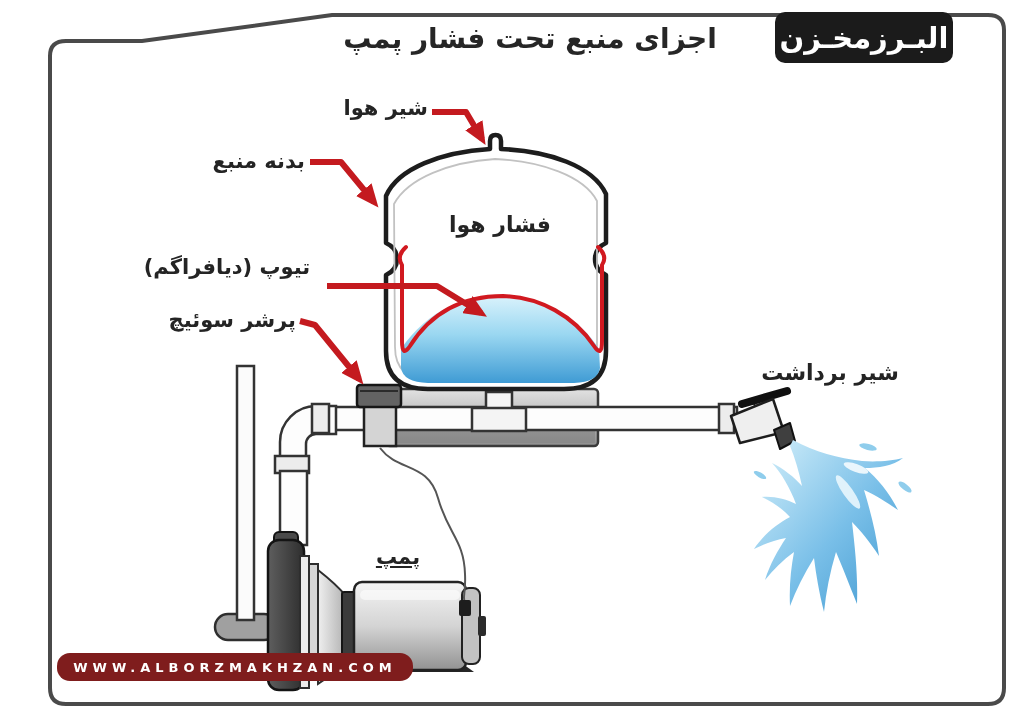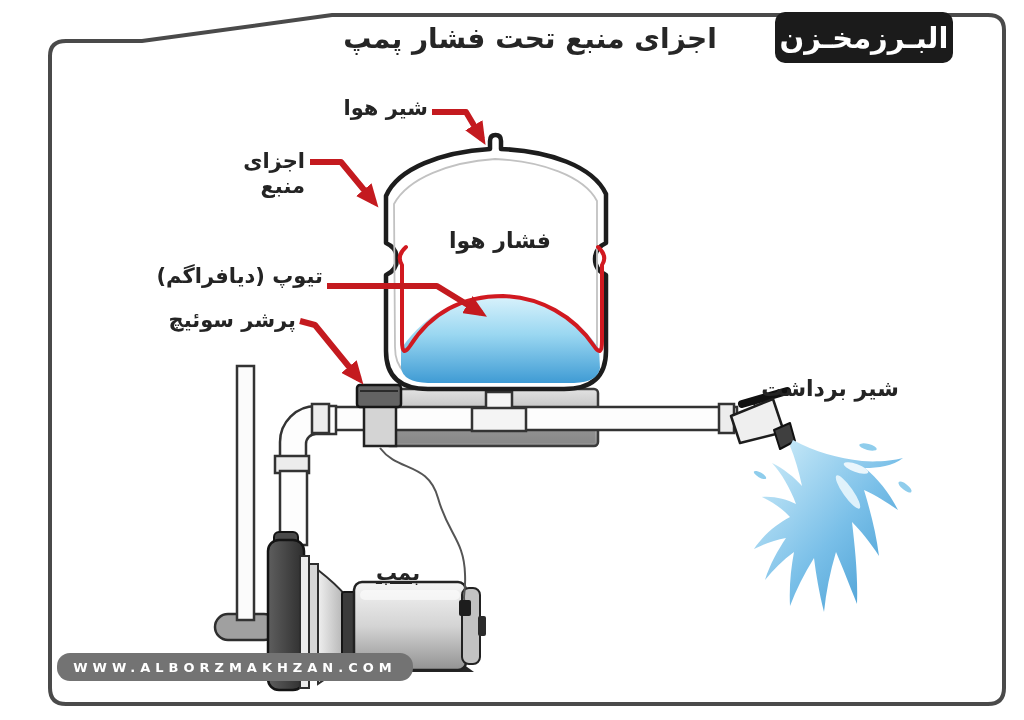--- a/index.html
+++ b/index.html
@@ -1,27 +1,27 @@
 <!DOCTYPE html>
 <html lang="fa"><head>
 <meta charset="utf-8">
 <style>
   html,body{margin:0;padding:0;background:#fff;}
   #stage{position:relative;width:1024px;height:720px;background:#ffffff;overflow:hidden;
          font-family:"DejaVu Sans","Liberation Sans",sans-serif;}
   #diagram-svg{position:absolute;left:0;top:0;}
   .label{position:absolute;font-weight:bold;color:#242424;font-size:21px;direction:rtl;line-height:1.2;}
   .label.right{text-align:right;}
-  .label.center{text-align:center;margin-top:16px;}
+  .label.center{text-align:center;}
   #page-title{position:absolute;left:320px;top:22px;width:420px;text-align:center;direction:rtl;
               font-size:28px;font-weight:bold;color:#262626;}
   #brand-logo{position:absolute;left:775px;top:12px;width:178px;height:51px;background:#1b1b1b;
               border-radius:10px;display:flex;align-items:center;justify-content:center;
               color:#ffffff;font-size:29px;font-weight:bold;direction:rtl;}
-  #website-bar{position:absolute;left:57px;top:653px;width:356px;height:28px;background:#737373;
+  #website-bar{position:absolute;left:57px;top:653px;width:356px;height:28px;background:#7f1d1d;
                border-radius:13px;display:flex;align-items:center;justify-content:center;z-index:5;}
   #website-bar span{color:#ffffff;font-size:13px;font-weight:bold;letter-spacing:5px;white-space:nowrap;}
 </style>
 </head>
 <body>
 
 <div id="stage">
 
   <svg id="diagram-svg" width="1024" height="720" viewBox="0 0 1024 720">
     <defs>
@@ -160,25 +160,25 @@
   </svg>
 
   <div id="brand-logo">
     <span>البـرزمخـزن</span>
   </div>
 
   <div id="page-title">اجزای منبع تحت فشار پمپ</div>
 
   <div class="label right" style="left:336px;top:96px;width:92px;">شیر هوا</div>
 
-  <div class="label right" style="left:192px;top:149px;width:113px;">اجزای منبع</div>
+  <div class="label right" style="left:192px;top:149px;width:113px;">بدنه منبع</div>
 
   <div class="label center" style="left:446px;top:212px;width:108px;font-size:22px;">فشار هوا</div>
 
-  <div class="label right" style="left:131px;top:264px;width:192px;">تیوپ (دیافراگم)</div>
+  <div class="label right" style="left:131px;top:255px;width:192px;text-align:center;">تیوپ (دیافراگم)</div>
 
   <div class="label center" style="left:750px;top:360px;width:160px;font-size:22px;">شیر برداشت</div>
 
   <div class="label right" style="left:158px;top:308px;width:138px;">پرشر سوئیچ</div>
 
   <div class="label center" style="left:366px;top:545px;width:64px;text-decoration:underline;">پمپ</div>
 
   <div id="website-bar">
     <span>WWW.ALBORZMAKHZAN.COM</span>
   </div>

